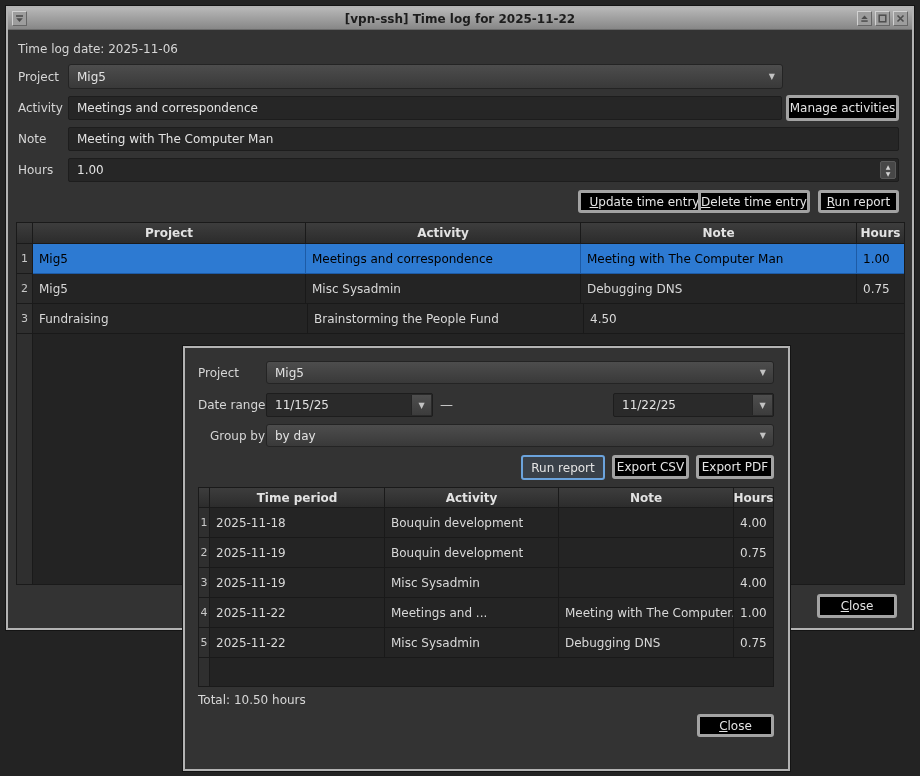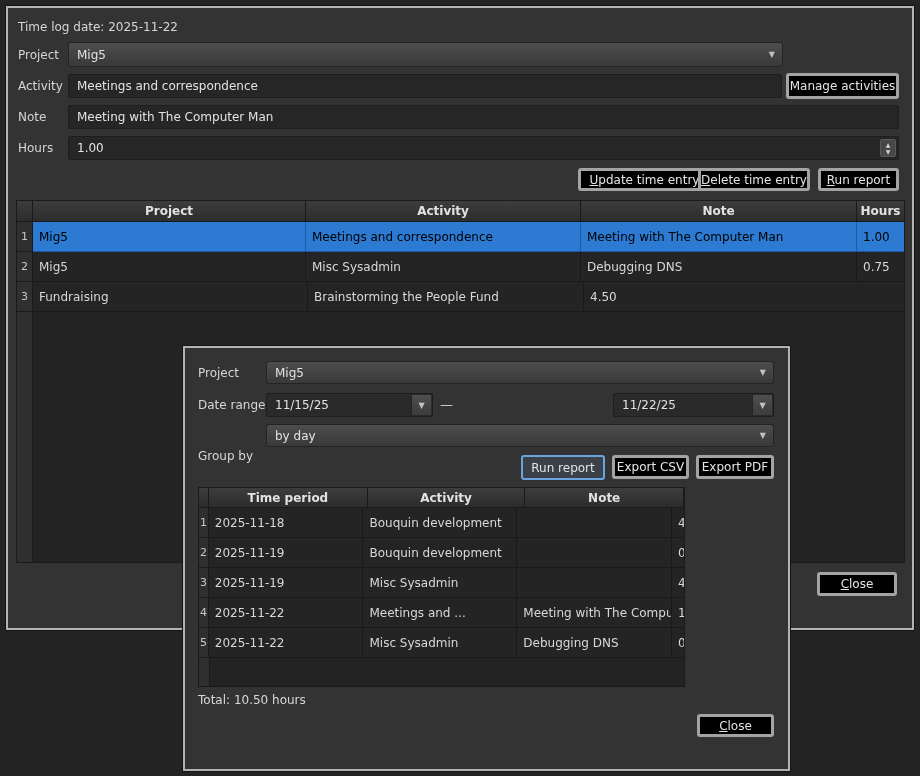--- a/index.html
+++ b/index.html
@@ -155,23 +155,50 @@
     background:#2f2f2f;
     border-right:1px solid #1a1a1a;
   }
   .total-label { position:absolute; color:#d8d8d8; font-size:12px; }
   .dash-sep { position:absolute; color:#d8d8d8; font-size:13px; }
 </style>
 </head>
 <body>
 
 <div class="window" style="left:6px; top:6px; width:908px; height:624px;">
+  <div class="titlebar">
+    <div class="tb-btn tb-left">
+      <svg width="9" height="9" viewBox="0 0 9 9">
+          <rect x="1" y="1.2" width="7" height="1.6" fill="#4d4d4d"></rect>
+          <path d="M1.2 4.2 L7.8 4.2 L4.5 8 Z" fill="#4d4d4d"></path>
+        </svg>
+    </div>
+    <div class="titlebar-title">[vpn-ssh] Time log for 2025-11-22</div>
+    <div class="tb-right">
+      <div class="tb-btn">
+        <svg width="9" height="9" viewBox="0 0 9 9">
+            <path d="M1.3 5 L4.5 1.4 L7.7 5 Z" fill="#4d4d4d"></path>
+            <rect x="1.3" y="6.3" width="6.4" height="1.5" fill="#4d4d4d"></rect>
+          </svg>
+      </div>
+      <div class="tb-btn">
+        <svg width="9" height="9" viewBox="0 0 9 9">
+            <rect x="1.2" y="1.2" width="6.6" height="6.6" fill="none" stroke="#4d4d4d" stroke-width="1.5"></rect>
+          </svg>
+      </div>
+      <div class="tb-btn">
+        <svg width="9" height="9" viewBox="0 0 9 9">
+            <path d="M1.5 1.5 L7.5 7.5 M7.5 1.5 L1.5 7.5" stroke="#4d4d4d" stroke-width="1.6"></path>
+          </svg>
+      </div>
+    </div>
+  </div>
 
   <div class="content" style="height:598px;">
-    <div class="form-label" style="left:10px; top:12px;">Time log date: 2025-11-22</div>
+    <div class="form-label" style="left:10px; top:12px;">Time log date: 2025-11-06</div>
 
     <div class="form-label" style="left:10px; top:40px;">Project</div>
     <div class="combo" style="left:60px; top:34px; width:715px; height:25px;">
       <span>Mig5</span>
       <span class="arrow">▼</span>
     </div>
 
     <div class="form-label" style="left:10px; top:71px;">Activity</div>
     <div class="entry" style="left:60px; top:66px; width:714px; height:24px;">
       <span>Meetings and correspondence</span>
@@ -256,37 +283,37 @@
     <div class="datefield" style="left:81px; top:45px; width:167px; height:24px;">
       <span>11/15/25</span>
       <span class="dbtn">▼</span>
     </div>
     <div class="dash-sep" style="left:255px; top:49px;">—</div>
     <div class="datefield" style="left:428px; top:45px; width:161px; height:24px;">
       <span>11/22/25</span>
       <span class="dbtn">▼</span>
     </div>
 
-    <div class="form-label" style="left:13px; top:81px;margin-top:20px;">Group by</div>
+    <div class="form-label" style="left:25px; top:81px;">Group by</div>
     <div class="combo" style="left:81px; top:76px; width:508px; height:23px;">
       <span>by day</span>
       <span class="arrow">▼</span>
     </div>
 
     <div class="btn focused" style="left:336px; top:107px; width:84px; height:25px;">
       <span>Run report</span>
     </div>
     <div class="btn" style="left:427px; top:107px; width:77px; height:24px;">
       <span>Export CSV</span>
     </div>
     <div class="btn" style="left:511px; top:107px; width:78px; height:24px;">
       <span>Export PDF</span>
     </div>
 
-    <div class="tktable" style="left:13px; top:139px; width:487px; height:200px;justify-content:flex-end;">
+    <div class="tktable" style="left:13px; top:139px; width:576px; height:200px;justify-content:flex-end;">
       <div class="t-header" style="height:20px;">
         <div class="hc" style="width:11px;"></div>
         <div class="hc" style="width:175px;">Time period</div>
         <div class="hc" style="width:174px;">Activity</div>
         <div class="hc" style="width:175px;">Note</div>
         <div class="hc" style="flex:1; border-right:none;">Hours</div>
       </div>
       <div class="t-row" style="height:30px;">
         <div class="nc" style="width:11px;">1</div>
         <div class="dc" style="width:175px;">2025-11-18</div>

